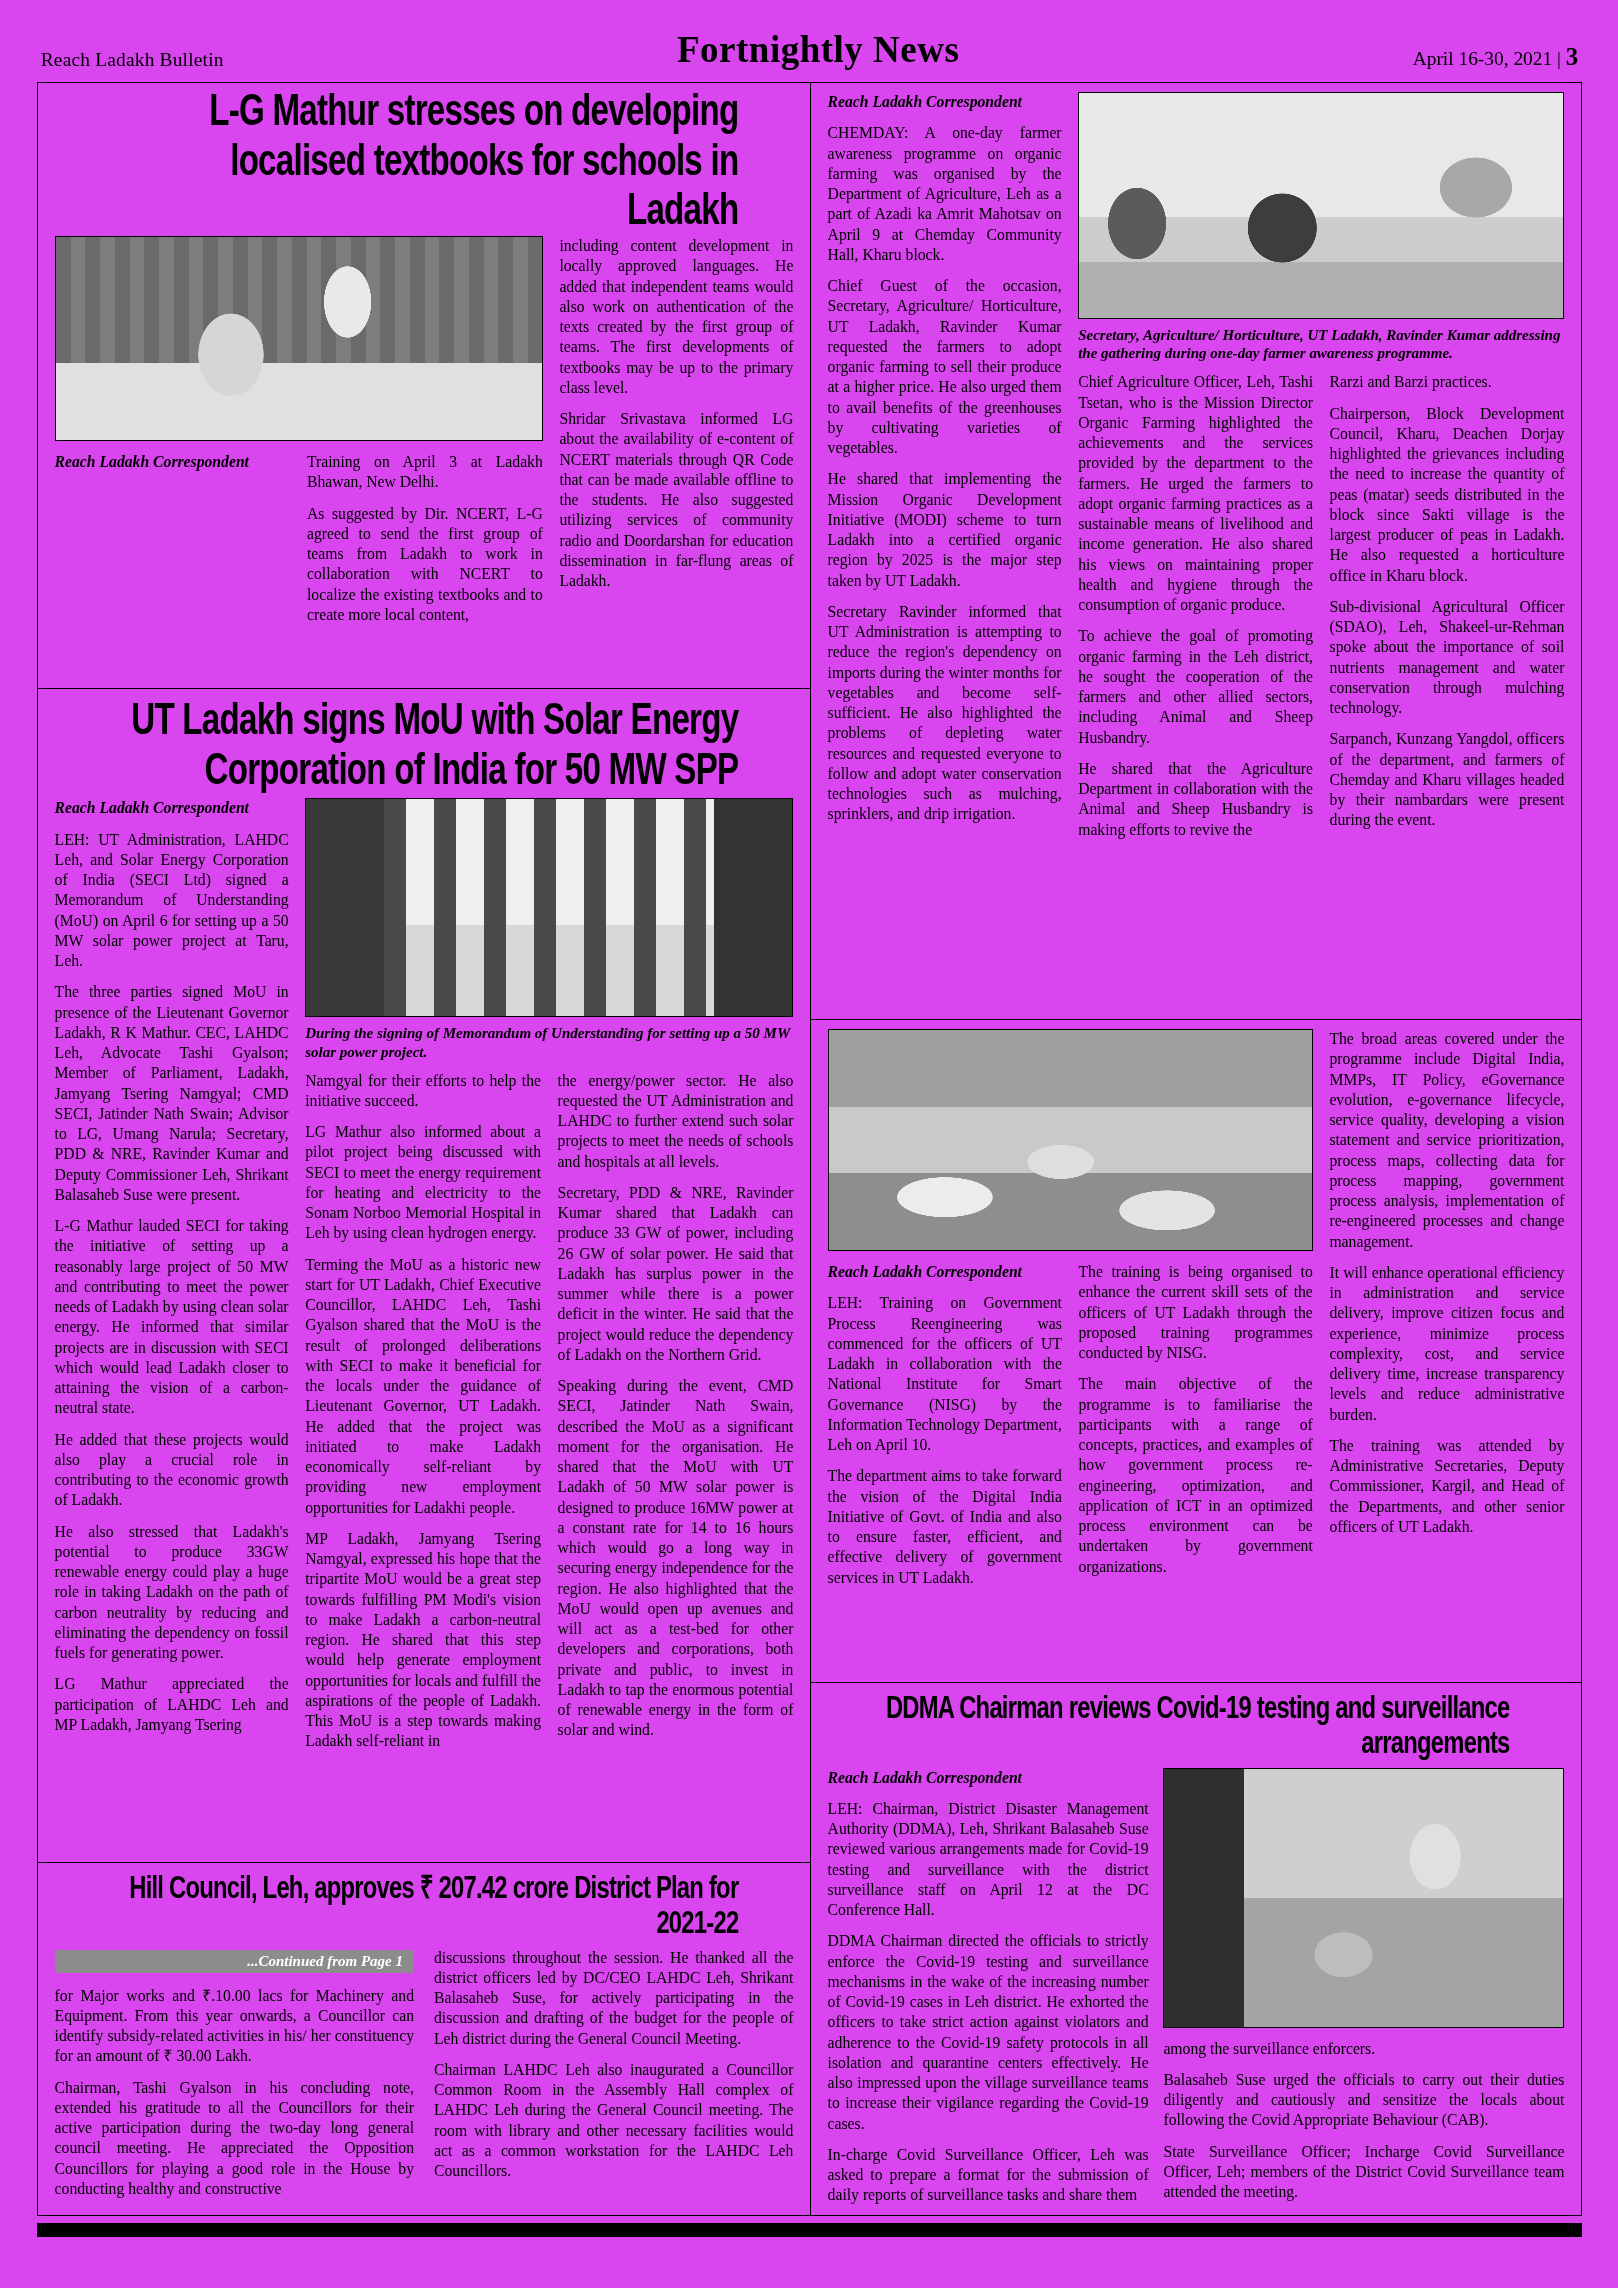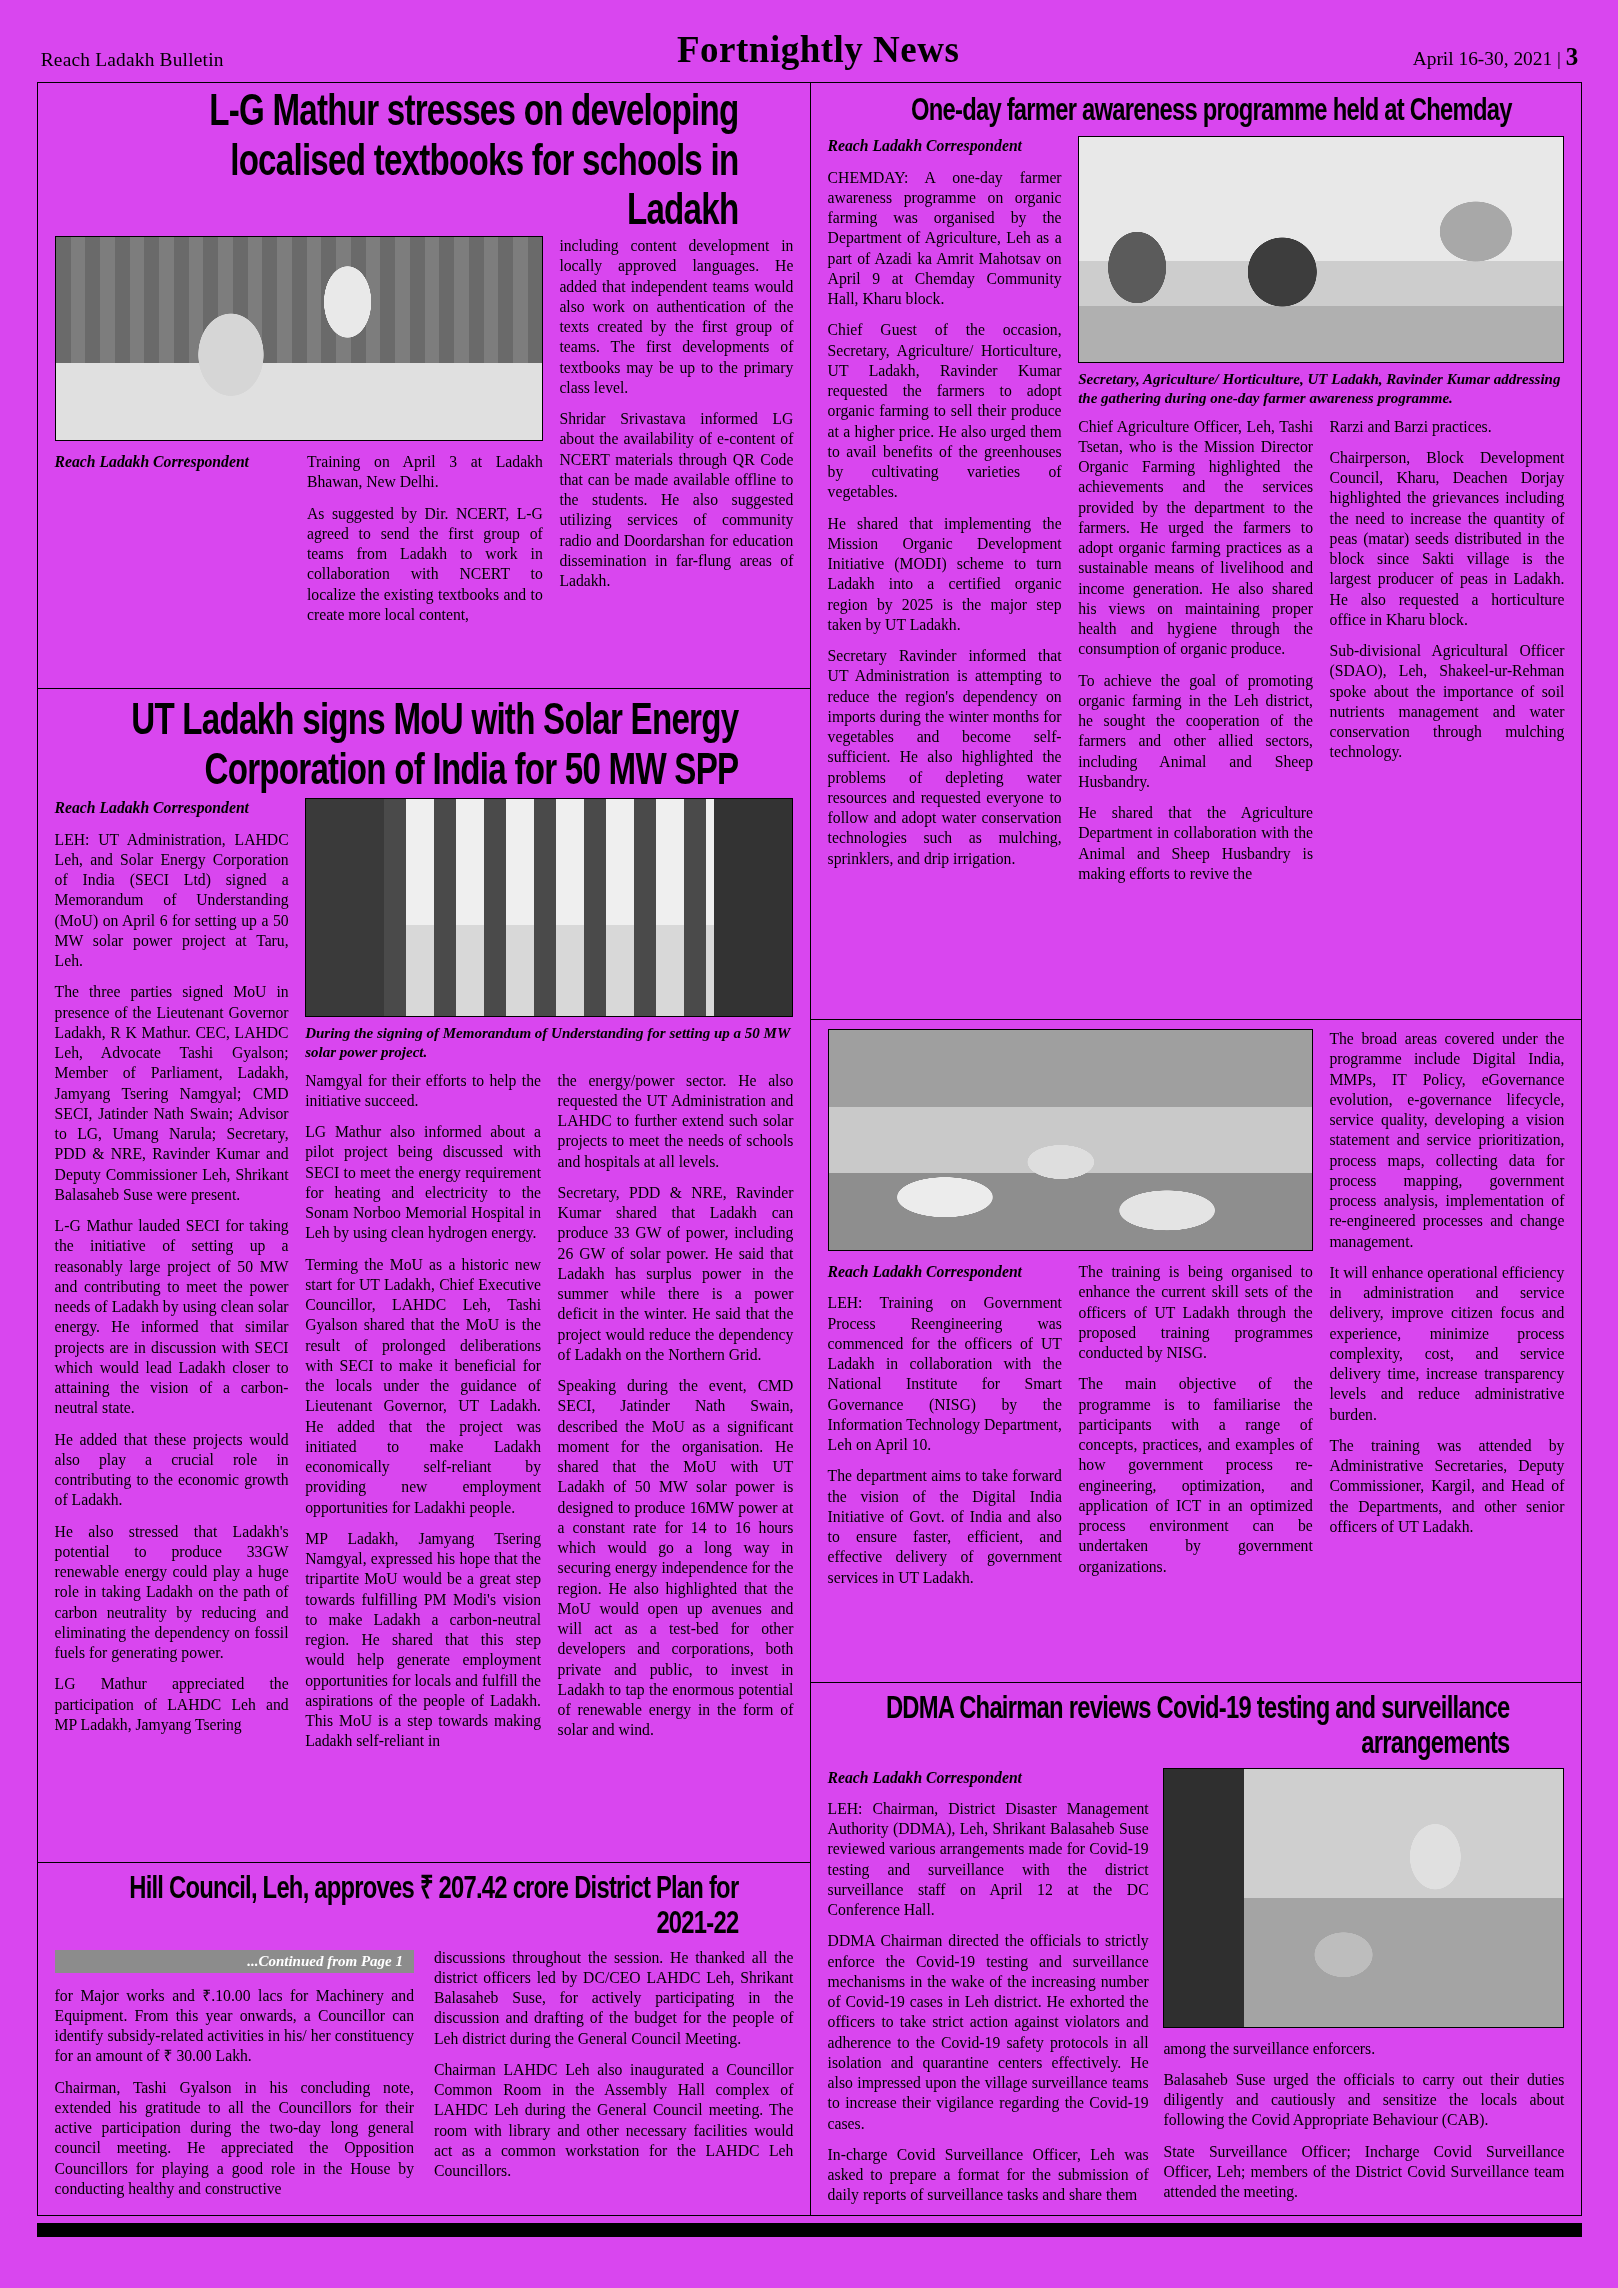--- a/index.html
+++ b/index.html
@@ -169,39 +169,39 @@
                 <p>Chairman LAHDC Leh also inaugurated a Councillor Common Room in the Assembly Hall complex of LAHDC Leh during the General Council meeting. The room with library and other necessary facilities would act as a common workstation for the LAHDC Leh Councillors.</p>
               </div>
           </div>
         </article>
 
       </div>
 
       <div class="block block-right">
 
         <article class="art-a2">
-          <h1 class="headline hl-med"><span>One-day farmer awareness programme held at Chemday</span></h1>
           <div class="a2-grid">
             <div class="txt">
               <p class="byline">Reach Ladakh Correspondent</p>
               <span><p>CHEMDAY: A one-day farmer awareness programme on organic farming was organised by the Department of Agriculture, Leh as a part of Azadi ka Amrit Mahotsav on April 9 at Chemday Community Hall, Kharu block.</p><p>Chief Guest of the occasion, Secretary, Agriculture/ Horticulture, UT Ladakh, Ravinder Kumar requested the farmers to adopt organic farming to sell their produce at a higher price. He also urged them to avail benefits of the greenhouses by cultivating varieties of vegetables.</p><p>He shared that implementing the Mission Organic Development Initiative (MODI) scheme to turn Ladakh into a certified organic region by 2025 is the major step taken by UT Ladakh.</p><p>Secretary Ravinder informed that UT Administration is attempting to reduce the region's dependency on imports during the winter months for vegetables and become self-sufficient. He also highlighted the problems of depleting water resources and requested everyone to follow and adopt water conservation technologies such as mulching, sprinklers, and drip irrigation.</p></span>
             </div>
             <div class="stack">
               <div class="photo photo-a2"></div>
               <p class="caption">Secretary, Agriculture/ Horticulture, UT Ladakh, Ravinder Kumar addressing the gathering during one-day farmer awareness programme.</p>
               <div class="cols">
                 <div class="txt">
                     <p>Chief Agriculture Officer, Leh, Tashi Tsetan, who is the Mission Director Organic Farming highlighted the achievements and the services provided by the department to the farmers. He urged the farmers to adopt organic farming practices as a sustainable means of livelihood and income generation. He also shared his views on maintaining proper health and hygiene through the consumption of organic produce.</p>
                     <p>To achieve the goal of promoting organic farming in the Leh district, he sought the cooperation of the farmers and other allied sectors, including Animal and Sheep Husbandry.</p>
                     <p>He shared that the Agriculture Department in collaboration with the Animal and Sheep Husbandry is making efforts to revive the</p>
                   </div>
                 <div class="txt">
                     <p>Rarzi and Barzi practices.</p>
                     <p>Chairperson, Block Development Council, Kharu, Deachen Dorjay highlighted the grievances including the need to increase the quantity of peas (matar) seeds distributed in the block since Sakti village is the largest producer of peas in Ladakh. He also requested a horticulture office in Kharu block.</p>
                     <p>Sub-divisional Agricultural Officer (SDAO), Leh, Shakeel-ur-Rehman spoke about the importance of soil nutrients management and water conservation through mulching technology.</p>
+                    <p>Sarpanch, Kunzang Yangdol, officers of the department, and farmers of Chemday and Kharu villages headed by their nambardars were present during the event.</p>
                   </div>
               </div>
             </div>
           </div>
         </article>
 
         <article class="rule art-a4">
           <div class="a4-grid">
             <div class="stack">
               <div class="photo photo-a4"></div>

